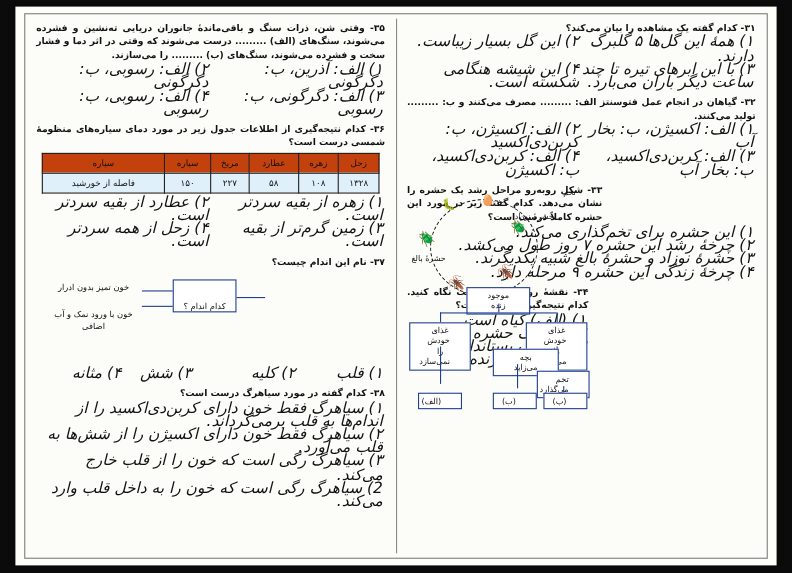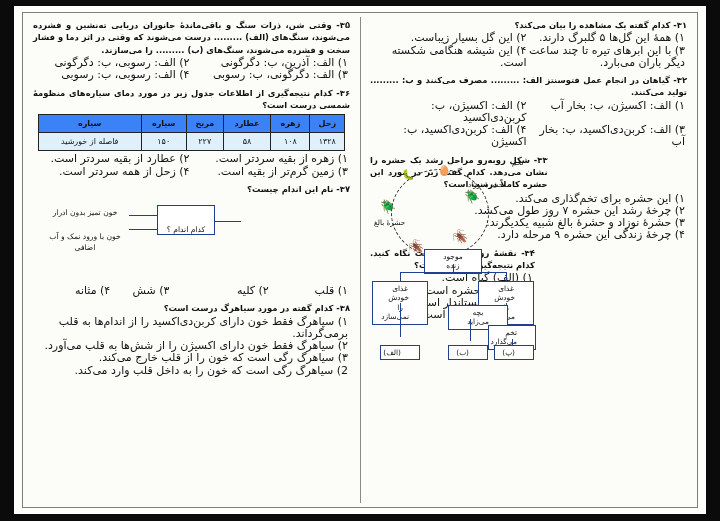--- a/index.html
+++ b/index.html
@@ -31,23 +31,24 @@
   .col.right{right:0;}
   .col.left{left:0;}
   .q{margin-bottom:5px;}
   .qhead{
     font-size:8.4px;line-height:12.4px;color:#111;
     text-align:justify;
     font-weight:bold;
   }
   .opts{margin-top:1px;}
   .opt{
-    font-size:11px;line-height:12.2px;color:#111;
+    font-size:14px;line-height:12.2px;color:#111;
     display:block;
     padding-right:2px;
+    font-style:italic;
   }
   .two-col-opts{
     display:flex;flex-wrap:wrap;
   }
   .two-col-opts .opt{width:50%;box-sizing:border-box;}
   .num{font-weight:bold;}
   
   table.planets{
     border-collapse:collapse;
     margin:3px auto 2px auto;
@@ -55,21 +56,21 @@
     direction:rtl;
   }
   table.planets td{
     border:1px solid #222;
     font-size:8px;
     text-align:center;
     padding:2px 1px;
     height:13px;
     color:#111;
   }
-  table.planets tr.head td{background:#3b82f6;font-weight:bold;}
+  table.planets tr.head td{background:#c2410c;font-weight:normal;}
   table.planets tr.body td{background:#dff0fb;}
   
   .diag37{
     position:relative;height:86px;margin:2px 0 2px 0;
   }
   .box{
     position:absolute;border:1px solid #1f3f8f;background:#fff;
     font-size:7.6px;line-height:10px;color:#111;text-align:center;
     padding:2px 3px;box-sizing:border-box;
   }

